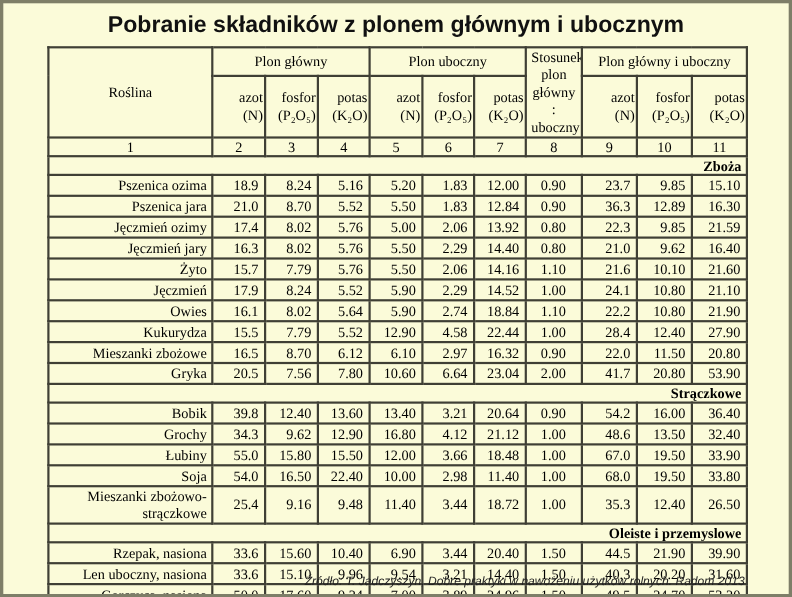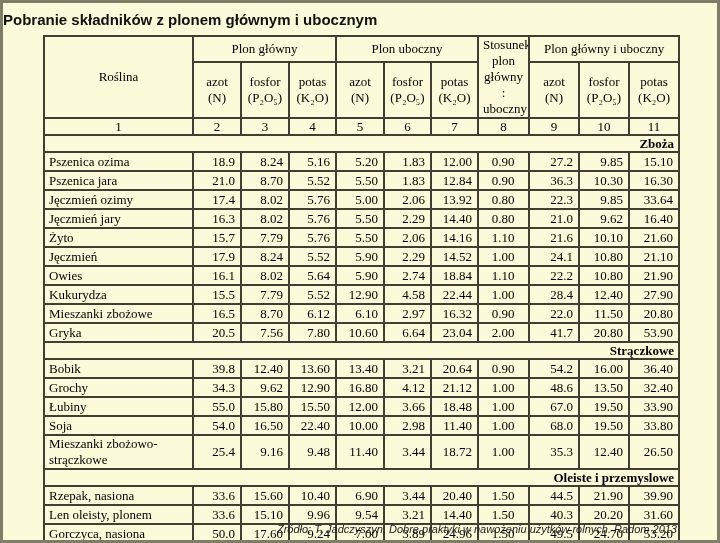--- a/index.html
+++ b/index.html
@@ -7,23 +7,23 @@
     width: 720px;
     height: 543px;
     box-sizing: border-box;
     background: #FBFBD9;
     border: 3px solid #7E7E68;
     position: relative;
     font-family: "Liberation Serif", "DejaVu Serif", serif;
     overflow: hidden;
   }
   .page-title {
-    text-align: left;
+    text-align: center;
     font-family: "Liberation Sans", "DejaVu Sans", sans-serif;
-    font-size: 15px;
+    font-size: 21px;
     font-weight: bold;
     color: #111;
     margin: 8px 0 7px 0;
     letter-spacing: 0px;
   }
   table.uptake {
     border-collapse: collapse;
     table-layout: fixed;
     margin-left: 40px;
     width: 635px;
@@ -33,25 +33,25 @@
     border: 2px solid #3F3F35;
     font-size: 13px;
     font-weight: normal;
     color: #000;
     padding: 0 4px;
     overflow: hidden;
     vertical-align: middle;
   }
   thead th { text-align: center; }
   tr.group-row th { height: 16px; line-height: 16px; }
-  tr.sub-row th { height: 36px; line-height: 16px; padding: 0 1px; }
+  tr.sub-row th { height: 36px; line-height: 16px; padding: 0 1px; text-align: right; }
   th.ratio-head { line-height: 14px; padding: 0 2px; font-size: 13px; }
   tr.num-row td { height: 15px; line-height: 15px; text-align: center; }
   tbody td { height: 17px; line-height: 16px; }
-  tbody td.plant { text-align: left; }
+  tbody td.plant { text-align: right; }
   tbody td.num { text-align: right; padding-right: 5px; }
   tbody td.ratio-col { text-align: center; }
   tr.section-row td { font-weight: bold; text-align: right; height: 15px; line-height: 15px; }
   .source-caption {
     position: absolute;
     right: 40px;
     bottom: 5px;
     font-family: "Liberation Sans", "DejaVu Sans", sans-serif;
     font-style: italic;
     font-size: 11px;
@@ -144,49 +144,49 @@
         </tr>
         <tr>
           <td class="plant">Pszenica ozima</td>
           <td class="num">18.9</td>
           <td class="num">8.24</td>
           <td class="num">5.16</td>
           <td class="num">5.20</td>
           <td class="num">1.83</td>
           <td class="num">12.00</td>
           <td class="num ratio-col">0.90</td>
-          <td class="num">27.2</td>
+          <td class="num">23.7</td>
           <td class="num">9.85</td>
           <td class="num">15.10</td>
         </tr>
         <tr>
           <td class="plant">Pszenica jara</td>
           <td class="num">21.0</td>
           <td class="num">8.70</td>
           <td class="num">5.52</td>
           <td class="num">5.50</td>
           <td class="num">1.83</td>
           <td class="num">12.84</td>
           <td class="num ratio-col">0.90</td>
           <td class="num">36.3</td>
-          <td class="num">10.30</td>
+          <td class="num">12.89</td>
           <td class="num">16.30</td>
         </tr>
         <tr>
           <td class="plant">Jęczmień ozimy</td>
           <td class="num">17.4</td>
           <td class="num">8.02</td>
           <td class="num">5.76</td>
           <td class="num">5.00</td>
           <td class="num">2.06</td>
           <td class="num">13.92</td>
           <td class="num ratio-col">0.80</td>
           <td class="num">22.3</td>
           <td class="num">9.85</td>
-          <td class="num">33.64</td>
+          <td class="num">21.59</td>
         </tr>
         <tr>
           <td class="plant">Jęczmień jary</td>
           <td class="num">16.3</td>
           <td class="num">8.02</td>
           <td class="num">5.76</td>
           <td class="num">5.50</td>
           <td class="num">2.29</td>
           <td class="num">14.40</td>
           <td class="num ratio-col">0.80</td>
@@ -350,21 +350,21 @@
           <td class="num">10.40</td>
           <td class="num">6.90</td>
           <td class="num">3.44</td>
           <td class="num">20.40</td>
           <td class="num ratio-col">1.50</td>
           <td class="num">44.5</td>
           <td class="num">21.90</td>
           <td class="num">39.90</td>
         </tr>
         <tr>
-          <td class="plant">Len oleisty, plonem</td>
+          <td class="plant">Len uboczny, nasiona</td>
           <td class="num">33.6</td>
           <td class="num">15.10</td>
           <td class="num">9.96</td>
           <td class="num">9.54</td>
           <td class="num">3.21</td>
           <td class="num">14.40</td>
           <td class="num ratio-col">1.50</td>
           <td class="num">40.3</td>
           <td class="num">20.20</td>
           <td class="num">31.60</td>

